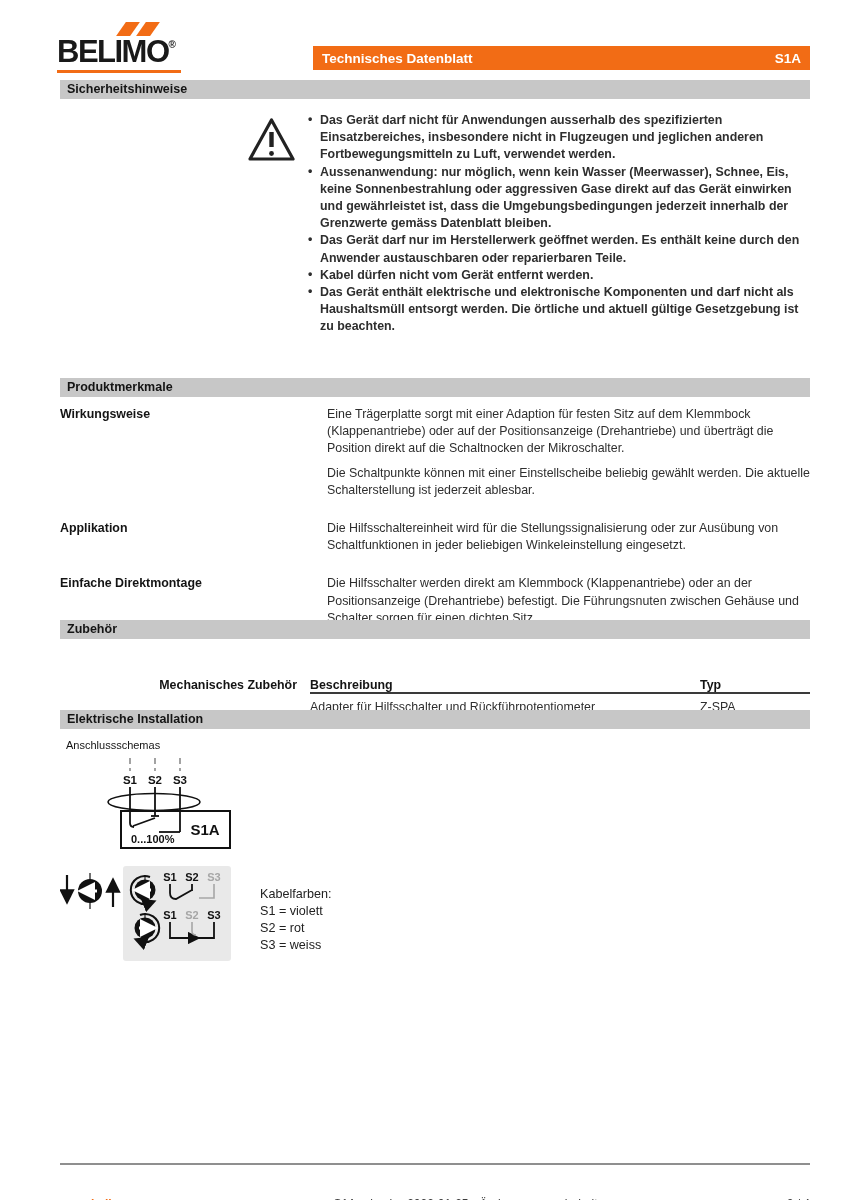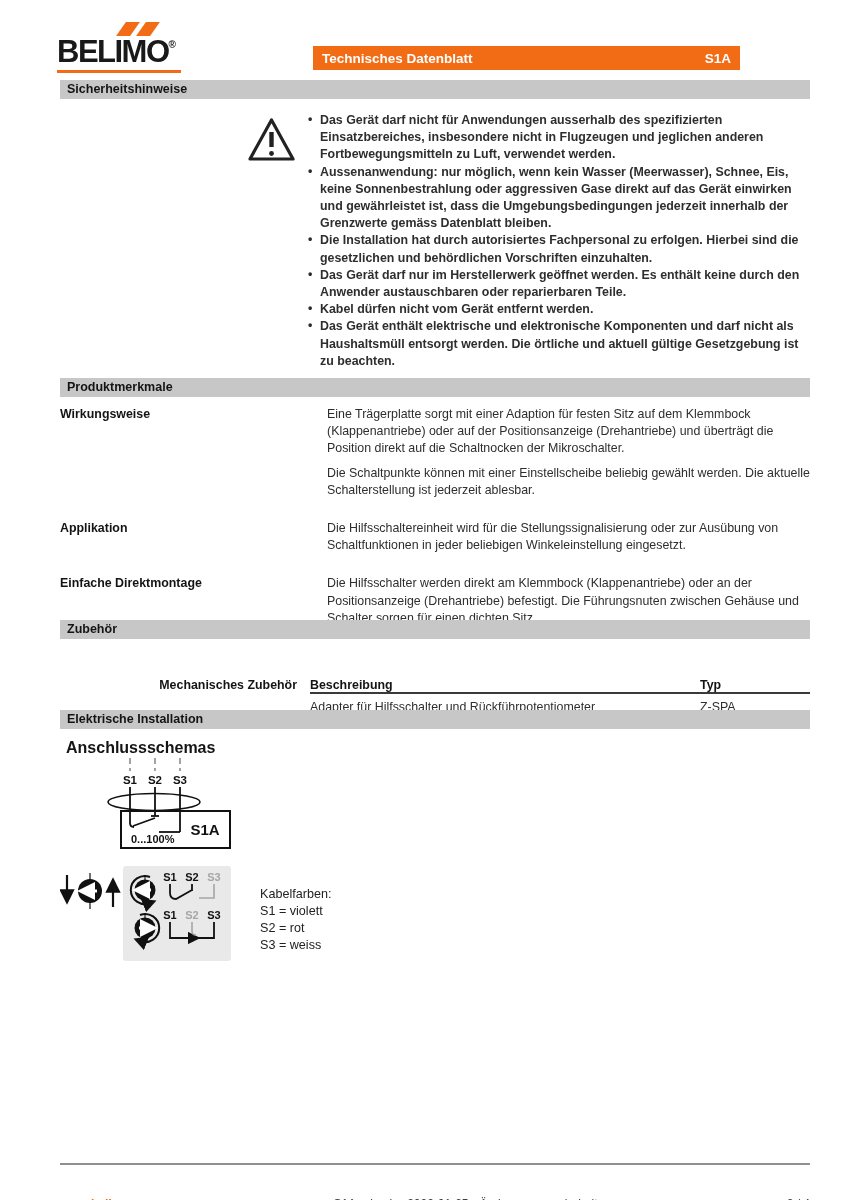--- a/index.html
+++ b/index.html
@@ -6,21 +6,21 @@
   .page{position:relative;width:848px;height:1200px;background:#fff;overflow:hidden;
         font-family:"Liberation Sans",sans-serif;color:#2e2e2e;}
   
   .logo{position:absolute;left:57px;top:22px;width:128px;}
   .logo-slashes{position:absolute;left:64px;top:0;display:flex;gap:6px;}
   .logo-slash{width:14px;height:14px;background:var(--accent);transform:skewX(-35deg);}
   .logo-text{margin-top:14px;font-size:31px;font-weight:bold;letter-spacing:-1.5px;
              color:#191919;line-height:1;white-space:nowrap;}
   .logo-reg{font-size:10px;vertical-align:14px;letter-spacing:0;}
   .logo-underline{height:3px;background:var(--accent);margin-top:3px;width:124px;}
-  .title-bar{position:absolute;left:313px;top:46px;width:427px;height:24px;background:var(--accent);
+  .title-bar{position:absolute;left:313px;top:46px;width:497px;height:24px;background:var(--accent);
              color:#fff;display:flex;justify-content:space-between;align-items:center;
              padding:0 9px;box-sizing:border-box;font-weight:bold;font-size:13.5px;}
   
   .section-bar{position:absolute;left:60px;width:750px;height:19px;background:#c7c7c7;
                color:#141414;font-weight:bold;font-size:12.5px;line-height:19px;
                padding-left:7px;box-sizing:border-box;}
   
   .warning{position:absolute;left:247px;top:115px;}
   .bullets{position:absolute;left:307px;top:112px;width:503px;font-size:12.4px;line-height:17.2px;}
   .bullet{position:relative;padding-left:13px;font-weight:bold;}
@@ -33,21 +33,21 @@
   .fbody{margin-left:30px;width:500px;font-size:12.4px;line-height:17.2px;}
   .fbody p{margin:0 0 7px 0;}
   
   .accessories{position:absolute;left:60px;top:654px;width:752px;display:flex;margin-top:24px;}
   .alabel{width:237px;text-align:right;font-weight:bold;font-size:12.4px;color:#141414;flex:none;}
   .atable{margin-left:13px;width:500px;font-size:12.4px;}
   .athead{display:flex;font-weight:bold;color:#141414;border-bottom:2px solid #3a3a3a;}
   .atrow{display:flex;padding-top:6px;}
   .acol-desc{width:390px;}
   
-  .schematics-title{position:absolute;left:66px;top:739px;font-weight:bold;font-size:16px;color:#141414;}
+  .schematics-title{position:absolute;left:66px;top:739px;font-weight:normal;font-size:11px;color:#141414;}
   .diagram1{position:absolute;left:103px;top:756px;}
   .diagram2{position:absolute;left:60px;top:865px;}
   .cablecolors{position:absolute;left:260px;top:886px;font-size:12.6px;line-height:17px;color:#222;}
   svg text{font-family:"Liberation Sans",sans-serif;}
   
   .footer-line{position:absolute;left:60px;top:1163px;width:750px;height:2px;background:#8f8f8f;}
   .footer{position:absolute;left:60px;top:1169px;width:750px;display:flex;
           justify-content:space-between;align-items:baseline;font-size:12px;}
   .footer-left{color:var(--accent);font-weight:bold;text-decoration:none;text-align:center;}
   .footer-center{color:#3c3c3c;}
@@ -78,21 +78,20 @@
     <svg width="49" height="50" viewBox="0 0 49 50">
       <path d="M24.5,5 L46,44 L3,44 Z" fill="none" stroke="#222" stroke-width="3.2" stroke-linejoin="round"></path>
       <line x1="24.5" y1="17" x2="24.5" y2="32" stroke="#222" stroke-width="4.4"></line>
       <circle cx="24.5" cy="38.5" r="2.4" fill="#222"></circle>
     </svg>
   </div>
 
   <div class="bullets">
     <div class="bullet">Das Gerät darf nicht für Anwendungen ausserhalb des spezifizierten Einsatzbereiches, insbesondere nicht in Flugzeugen und jeglichen anderen Fortbewegungsmitteln zu Luft, verwendet werden.</div>
     <div class="bullet">Aussenanwendung: nur möglich, wenn kein Wasser (Meerwasser), Schnee, Eis, keine Sonnenbestrahlung oder aggressiven Gase direkt auf das Gerät einwirken und gewährleistet ist, dass die Umgebungsbedingungen jederzeit innerhalb der Grenzwerte gemäss Datenblatt bleiben.</div>
-    <div class="bullet">Die Installation hat durch autorisiertes Fachpersonal zu erfolgen. Hierbei sind die gesetzlichen und behördlichen Vorschriften einzuhalten.</div>
     <div class="bullet">Das Gerät darf nur im Herstellerwerk geöffnet werden. Es enthält keine durch den Anwender austauschbaren oder reparierbaren Teile.</div>
     <div class="bullet">Kabel dürfen nicht vom Gerät entfernt werden.</div>
     <div class="bullet">Das Gerät enthält elektrische und elektronische Komponenten und darf nicht als Haushaltsmüll entsorgt werden. Die örtliche und aktuell gültige Gesetzgebung ist zu beachten.</div>
   </div>
 
   <div class="section-bar" style="top:378px">Produktmerkmale</div>
 
   <div class="features">
     <div class="frow">
       <div class="flabel">Wirkungsweise</div>

